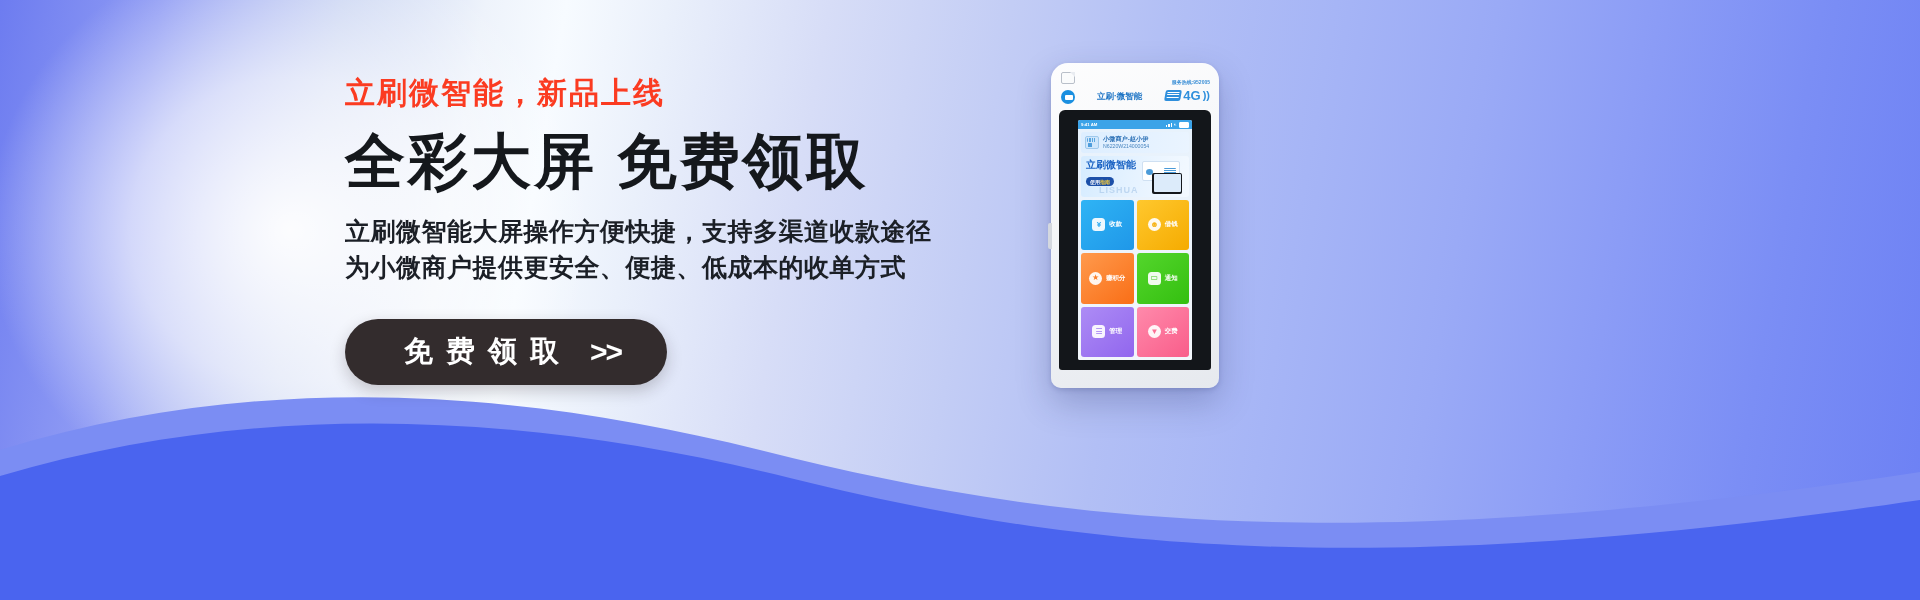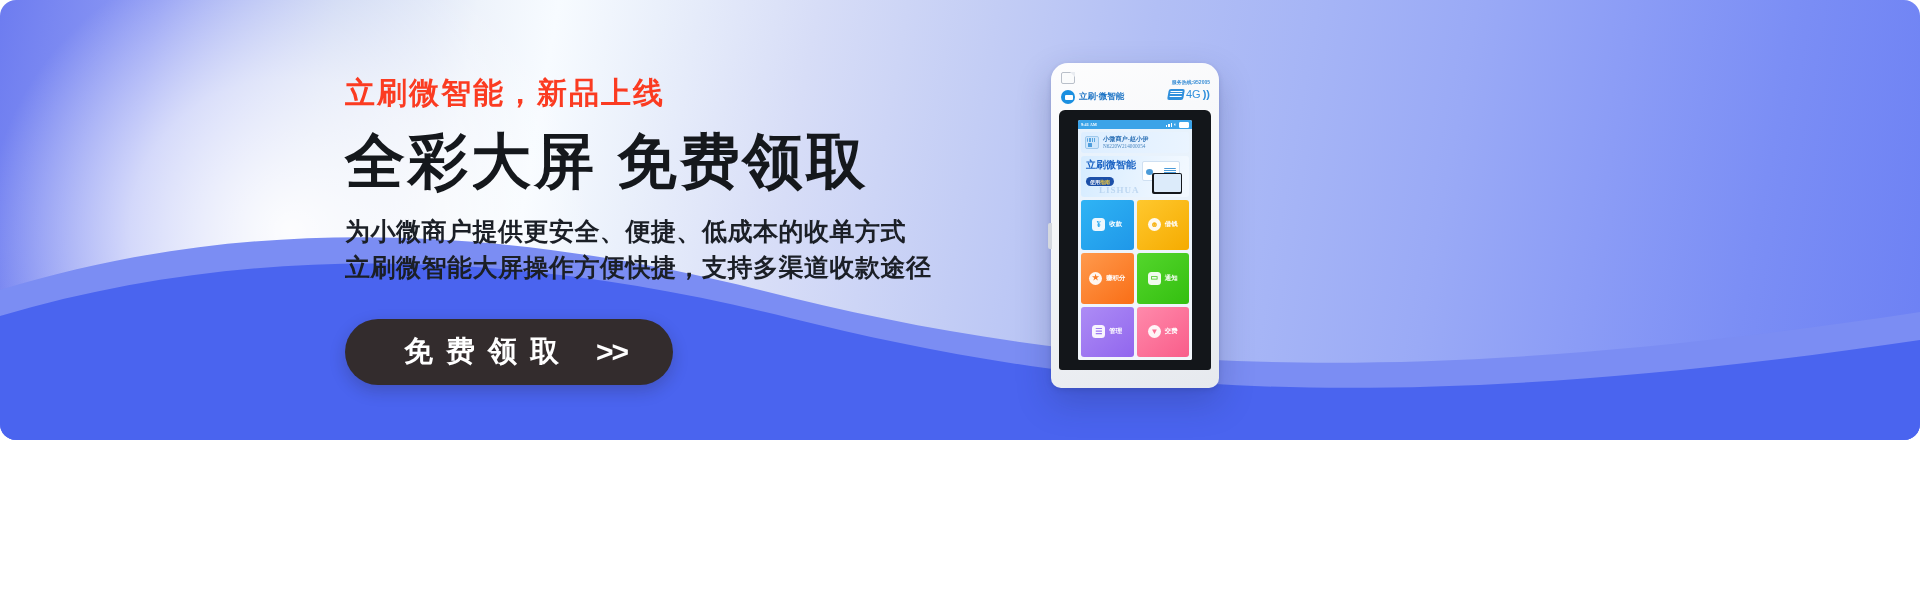--- a/index.html
+++ b/index.html
@@ -1,38 +1,37 @@
 <!DOCTYPE html>
 <html><head>
 <meta charset="utf-8">
 <style>
   html,body{margin:0;padding:0;}
   body{
     width:1920px;height:600px;overflow:hidden;
     font-family:"Liberation Sans","DejaVu Sans",sans-serif;
   }
   #banner{
-    position:relative;width:1920px;height:440px;overflow:hidden;
+    position:relative;width:1920px;height:600px;overflow:hidden;
     background:
       linear-gradient(100deg,
         #6d7cf0 0%,
         #8f9bf4 8%,
         #c9d4f2 17%,
         #eef3fb 24%,
         #f7fbff 28%,
         #eaf0fb 33%,
         #d7ddf7 41%,
         #c3cdf5 50%,
         #b2bff5 58%,
         #a6b5f6 66%,
         #9aaaf6 74%,
         #8b9cf6 82%,
         #7b8ef5 90%,
         #6c80f4 100%);
-    border-radius: 16px;
   }
   
   #glow{
     position:absolute;left:0;top:0;width:720px;height:600px;
     background:radial-gradient(ellipse 420px 400px at 290px 230px,
       rgba(255,255,255,.95) 0%, rgba(255,255,255,.6) 38%, rgba(255,255,255,0) 72%);
     pointer-events:none;
   }
   
   #wave{position:absolute;left:0;bottom:0;width:1920px;height:300px;}
@@ -46,21 +45,21 @@
   .headline{
     font-size:60px;font-weight:bold;color:#15181c;letter-spacing:3px;
     line-height:1;margin:0 0 22px 0;white-space:nowrap;
   }
   .sub{
     font-size:25px;font-weight:bold;color:#1b1f26;letter-spacing:.5px;
     line-height:1.42;margin:0;white-space:nowrap;
   }
   #cta{
     margin-top:34px;display:inline-flex;align-items:center;justify-content:center;
-    gap:14px;height:66px;padding:0 46px;border:none;cursor:pointer;
+    gap:8px;height:66px;padding:0 46px;border:none;cursor:pointer;
     background:#332c2d;border-radius:33px;
     box-shadow:0 6px 16px rgba(30,25,30,.22);
   }
   #cta .cta-text{
     color:#fff;font-size:29px;font-weight:bold;letter-spacing:13px;
     text-indent:13px;font-family:"Liberation Sans","DejaVu Sans",sans-serif;
   }
   #cta .cta-arrow{
     color:#fff;font-size:30px;font-weight:bold;letter-spacing:-2px;margin-left:10px;
   }
@@ -83,46 +82,46 @@
     border:1.6px solid #b9bfc9;border-radius:2px;box-sizing:border-box;background:#fafbfc;
   }
   .printer-slot:after{
     content:"";position:absolute;right:-1px;top:-1px;border-width:0 5px 5px 0;
     border-style:solid;border-color:transparent #e9ecf1 transparent transparent;
   }
   .hotline{
     position:absolute;right:9px;top:16px;font-size:5px;color:#3b8fd6;
     font-weight:bold;letter-spacing:0;white-space:nowrap;
   }
-  .brandrow{position:absolute;left:10px;top:27px;display:flex;align-items:center;gap:4px;}
+  .brandrow{position:absolute;left:10px;top:27px;display:flex;align-items:center;gap:22px;}
   .brand-mark{
     width:14px;height:14px;border-radius:50%;
     background:#1a8fe0;position:relative;flex:0 0 auto;
   }
   .brand-mark:after{
     content:"";position:absolute;left:4px;top:4.5px;width:8px;height:5px;
     background:#fff;border-radius:1px;
   }
   .brand-name{font-size:8.5px;font-weight:bold;color:#1a72c4;white-space:nowrap;}
   .netrow{position:absolute;right:9px;top:26px;display:flex;align-items:center;gap:2px;}
   .sim-chip{
     width:16px;height:11px;background:#2f8fdc;border-radius:2px;position:relative;
     transform:skewX(-10deg);
   }
   .sim-chip:before{
     content:"";position:absolute;left:2px;top:2px;width:12px;height:7px;
     background:repeating-linear-gradient(to bottom,#fff 0 1px,#2f8fdc 1px 2.4px);
   }
-  .net-4g{font-size:11px;font-weight:normal;color:#2f8fdc;line-height:1;}
+  .net-4g{font-size:13px;font-weight:bold;color:#2f8fdc;line-height:1;}
   .net-wave{font-size:11px;font-weight:bold;color:#2f8fdc;line-height:1;}
 
   #screen-frame{
     position:absolute;left:8px;top:47px;width:152px;height:260px;
     background:#13161a;border-radius:6px 6px 3px 3px;
-    box-sizing:border-box;padding:10px 19px;font-family:Liberation Serif, serif;
+    box-sizing:border-box;padding:10px 19px;
   }
   #screen{
     width:100%;height:100%;background:#f0f5fb;border-radius:2px;overflow:hidden;
     display:flex;flex-direction:column;
   }
   .statusbar{
     height:9px;background:#3ba3e8;display:flex;align-items:center;
     justify-content:space-between;padding:0 3px;color:#fff;font-size:4.3px;font-weight:bold;
   }
   .sb-right{display:flex;align-items:center;gap:2px;}
@@ -208,22 +207,22 @@
   <div id="glow"></div>
 
   <svg id="wave" viewBox="0 0 1920 300" preserveAspectRatio="none">
     <path fill="#7b8df3" d="M0,150 C260,70 520,90 760,150 C1030,218 1330,262 1920,172 L1920,300 L0,300 Z"></path>
     <path fill="#4a64ef" d="M0,176 C270,96 540,116 790,178 C1050,242 1340,286 1920,200 L1920,300 L0,300 Z"></path>
   </svg>
 
   <div id="copy">
     <p class="eyebrow">立刷微智能，新品上线</p>
     <h1 class="headline">全彩大屏 免费领取</h1>
+    <p class="sub">立刷微智能大屏操作方便快捷，支持多渠道收款途径</p>
     <p class="sub">为小微商户提供更安全、便捷、低成本的收单方式</p>
-    <p class="sub">立刷微智能大屏操作方便快捷，支持多渠道收款途径</p>
     <button id="cta">
       <span class="cta-text">免费领取</span>
       <span class="cta-arrow">&gt;&gt;</span>
     </button>
   </div>
 
   <div id="device">
     <div id="device-side"></div>
 
     <div id="bezel-top">

